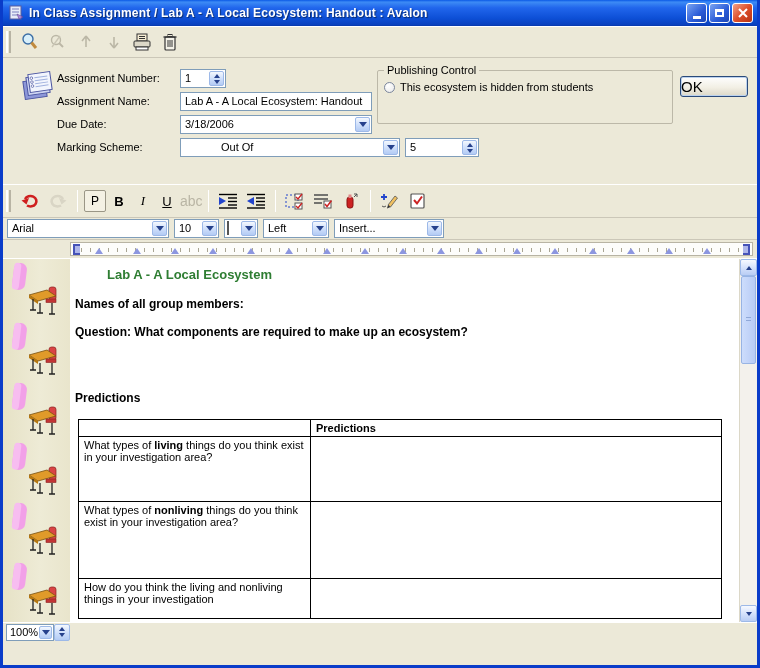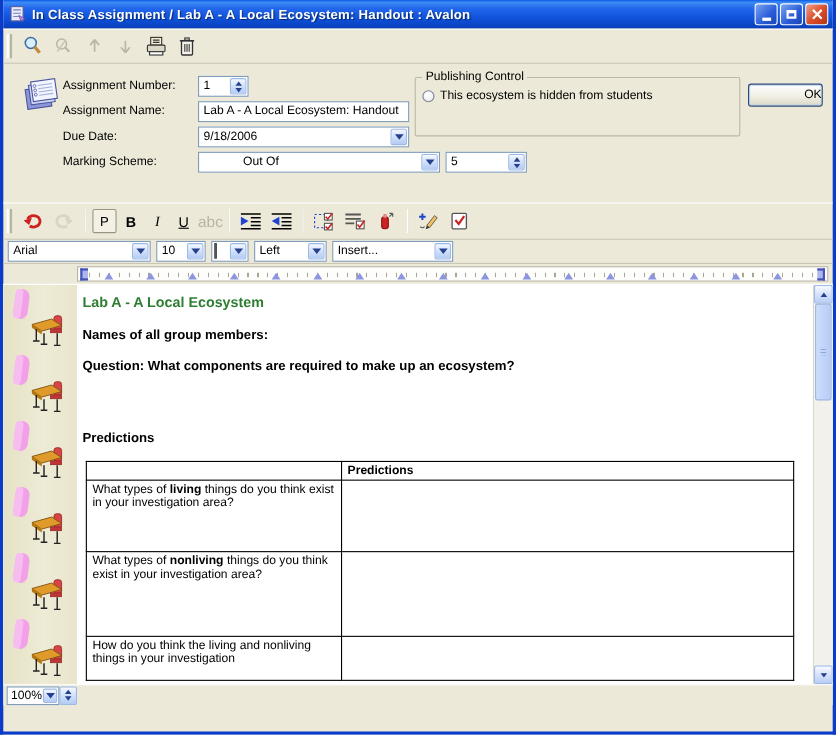--- a/index.html
+++ b/index.html
@@ -58,21 +58,21 @@
     border-top:4px solid #26418c; }
   fieldset.pubctl { position:absolute; left:374px; top:6px; width:296px; height:60px;
     border:1px solid #bcb8a8; border-radius:2px; padding:2px 6px; }
   fieldset.pubctl legend { font-size:11px; padding:0 3px; }
   .radio-row { display:flex; align-items:center; gap:5px; height:18px; }
   .radio { width:11px; height:11px; border:1px solid #7b869c; border-radius:50%;
     background:radial-gradient(circle at 35% 30%,#fff,#e8e8e8); position:relative; flex:0 0 auto;}
   .radio.sel::after { content:""; position:absolute; left:2px; top:2px; width:5px; height:5px;
     border-radius:50%; background:#3faa36; }
   .ok-btn { position:absolute; left:677px; top:18px; width:68px; height:21px;
-    border:1px solid #2a4a7a; border-radius:3px; font-size:11px; text-align:right; line-height:19px;
+    border:1px solid #2a4a7a; border-radius:3px; font-size:15px; text-align:left; line-height:19px;
     background:linear-gradient(180deg,#fefefe,#f2efe4 55%,#dcd8c8);
     box-shadow:inset 0 0 0 1px #bcd2ee; }
 
   
   .fmt-letter { font-size:13px; width:22px; text-align:center; }
   .pbtn { width:22px; height:22px; border:1px solid #9a9686; border-radius:2px; background:#f4f1e4;
     display:inline-flex; align-items:center; justify-content:center; font-size:12px; }
   .toolbar2 { height:22px; display:flex; align-items:center; gap:5px; padding-left:4px;
     border-bottom:1px solid #cbc7b8; }
   .combo { position:relative; background:#fff; border:1px solid #7f9db9; height:19px;
@@ -93,21 +93,21 @@
 
   
   .content { position:relative; height:364px; background:#fff; display:flex; overflow:hidden;
     border-top:1px solid #fff; }
   .margin-strip { width:67px; flex:0 0 auto; overflow:hidden;
     background:linear-gradient(90deg,#e6e2c6,#eeebd6 55%,#e9e5cc); }
   .tile { position:relative; width:67px; height:60px; }
   .tile .eraser { position:absolute; left:7px; top:2px; }
   .tile .desk { position:absolute; left:24px; top:26px; }
   .doc { flex:1; padding:8px 10px 0 5px; overflow:hidden; }
-  .doc-title { font-size:13px; font-weight:bold; color:#2e7d32; margin-bottom:15px; }
+  .doc-title { font-size:13px; font-weight:bold; color:#2e7d32; margin-bottom:15px;margin-left:32px; }
   .doc p { font-size:12px; font-weight:bold; margin-bottom:14px; }
   .sec-heading { font-size:12px; font-weight:bold; margin-top:52px; margin-bottom:14px; }
   table.pred { border-collapse:collapse; width:644px; margin-left:3px; table-layout:fixed; }
   table.pred th, table.pred td { border:1px solid #000; font-size:11px; text-align:left;
     vertical-align:top; padding:2px 5px; font-weight:normal; }
   table.pred th { font-weight:bold; height:16px; }
   table.pred col.c1 { width:232px; }
   table.pred tr:nth-child(1) td { height:65px; }
   table.pred tr:nth-child(2) td { height:77px; }
   table.pred tr:nth-child(3) td { height:40px; }
@@ -238,21 +238,21 @@
         </span>
     </span>
 
     <span class="flabel" style="top:37px">Assignment Name:</span>
     <span class="ffield" style="left:177px; top:34px; width:192px;">
       <span>Lab A - A Local Ecosystem: Handout</span>
     </span>
 
     <span class="flabel" style="top:60px">Due Date:</span>
     <span class="ffield" style="left:177px; top:57px; width:192px;">
-      <span>9/18/2006</span>
+      <span>3/18/2006</span>
       <span class="arrow-btn">
           <span class="down-tri"></span>
         </span>
     </span>
 
     <span class="flabel" style="top:83px">Marking Scheme:</span>
     <span class="ffield" style="left:177px; top:80px; width:220px;padding-left:40px;">
       <span>Out Of</span>
       <span class="arrow-btn">
           <span class="down-tri"></span>
@@ -357,21 +357,21 @@
     </span>
     <span class="tbtn">
       <svg width="20" height="18" viewBox="0 0 20 18">
         <rect x="3" y="2" width="13" height="14" rx="1" fill="#fff" stroke="#555" stroke-width="1.2"></rect>
         <path d="M6 8 L9 11.5 L14 4.5" fill="none" stroke="#cc2222" stroke-width="2"></path>
       </svg>
     </span>
   </div>
 
   <div class="toolbar2">
-    <span class="combo" style="width:130px">
+    <span class="combo" style="width:162px">
       <span>Arial</span>
       <span class="arrow-btn">
           <span class="down-tri"></span>
         </span>
     </span>
     <span class="combo" style="width:45px">
       <span>10</span>
       <span class="arrow-btn">
           <span class="down-tri"></span>
         </span>

